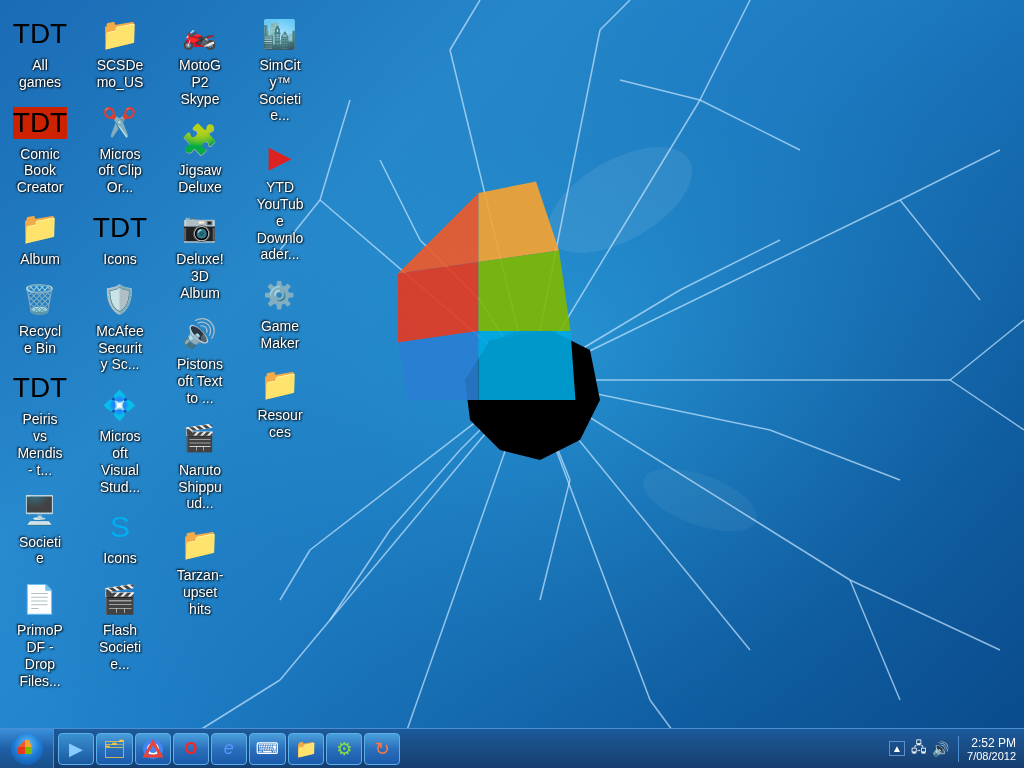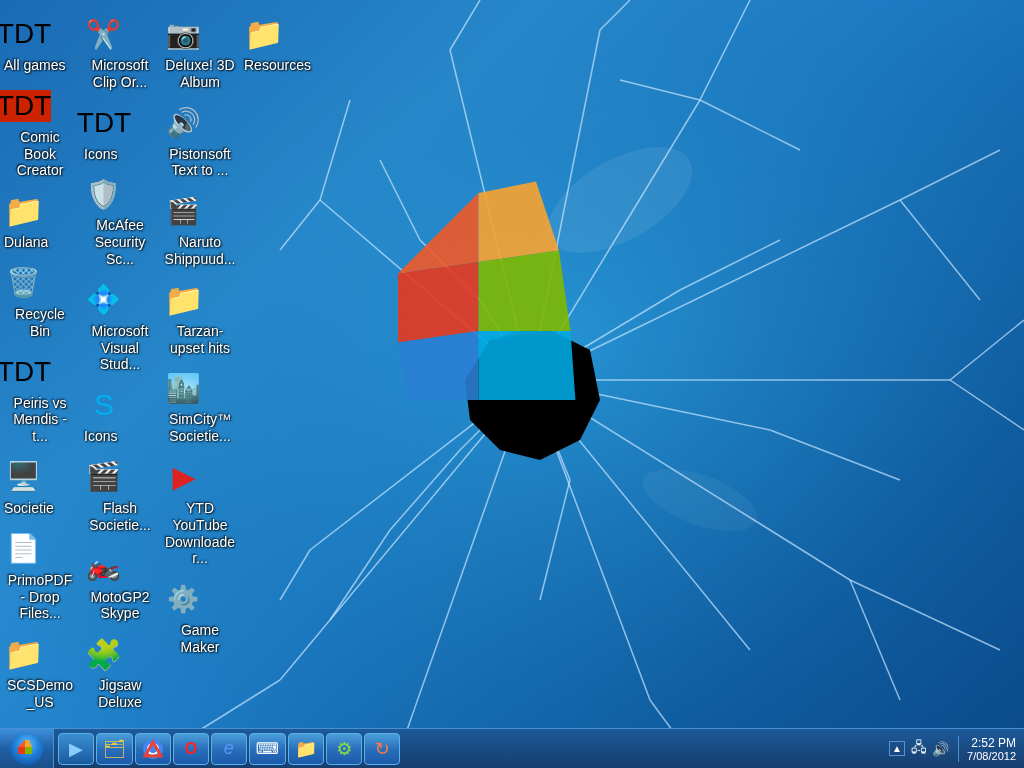--- a/index.html
+++ b/index.html
@@ -52,23 +52,23 @@
       flex-direction: column;
       flex-wrap: wrap;
       align-content: flex-start;
       padding: 8px 0;
       gap: 0;
     }
 
     .desktop-icon {
       display: flex;
       flex-direction: column;
-      align-items: flex-start;
+      align-items: center;
       width: 80px;
-      padding: 6px 4px;
+      padding: 6px 16px;
       cursor: pointer;
       border-radius: 4px;
     }
 
     .icon-img {
       width: 40px;
       height: 40px;
       display: flex;
       align-items: center;
       justify-content: center;
@@ -279,21 +279,21 @@
       <span class="icon-label">All games</span>
     </div>
     <div class="desktop-icon">
       <div class="icon-img">
           <div class="tdt" style="background:#cc2200;">TDT</div>
         </div>
       <span class="icon-label">Comic Book Creator</span>
     </div>
     <div class="desktop-icon">
       <div class="icon-img icon-folder">📁</div>
-      <span class="icon-label">Dulana</span>
+      <span class="icon-label">Album</span>
     </div>
     <div class="desktop-icon">
       <div class="icon-img">🗑️</div>
       <span class="icon-label">Recycle Bin</span>
     </div>
     <div class="desktop-icon">
       <div class="icon-img">
           <div class="tdt">TDT</div>
         </div>
       <span class="icon-label">Peiris vs Mendis - t...</span>

